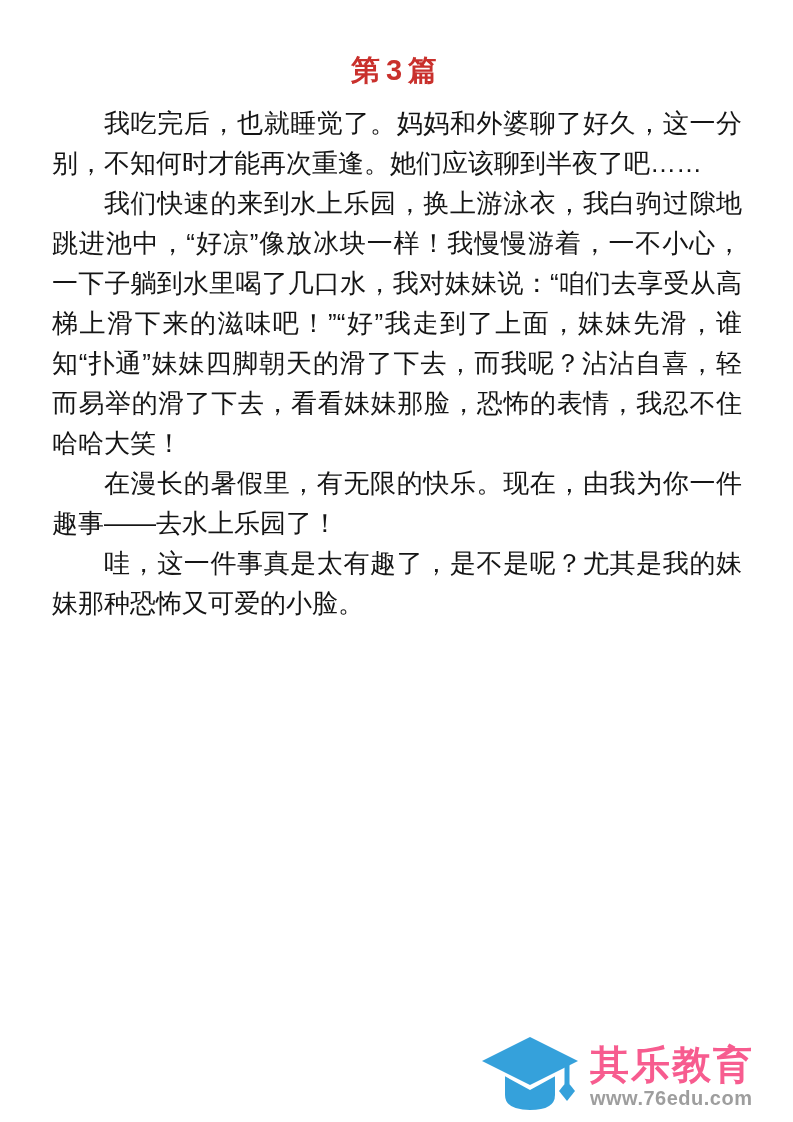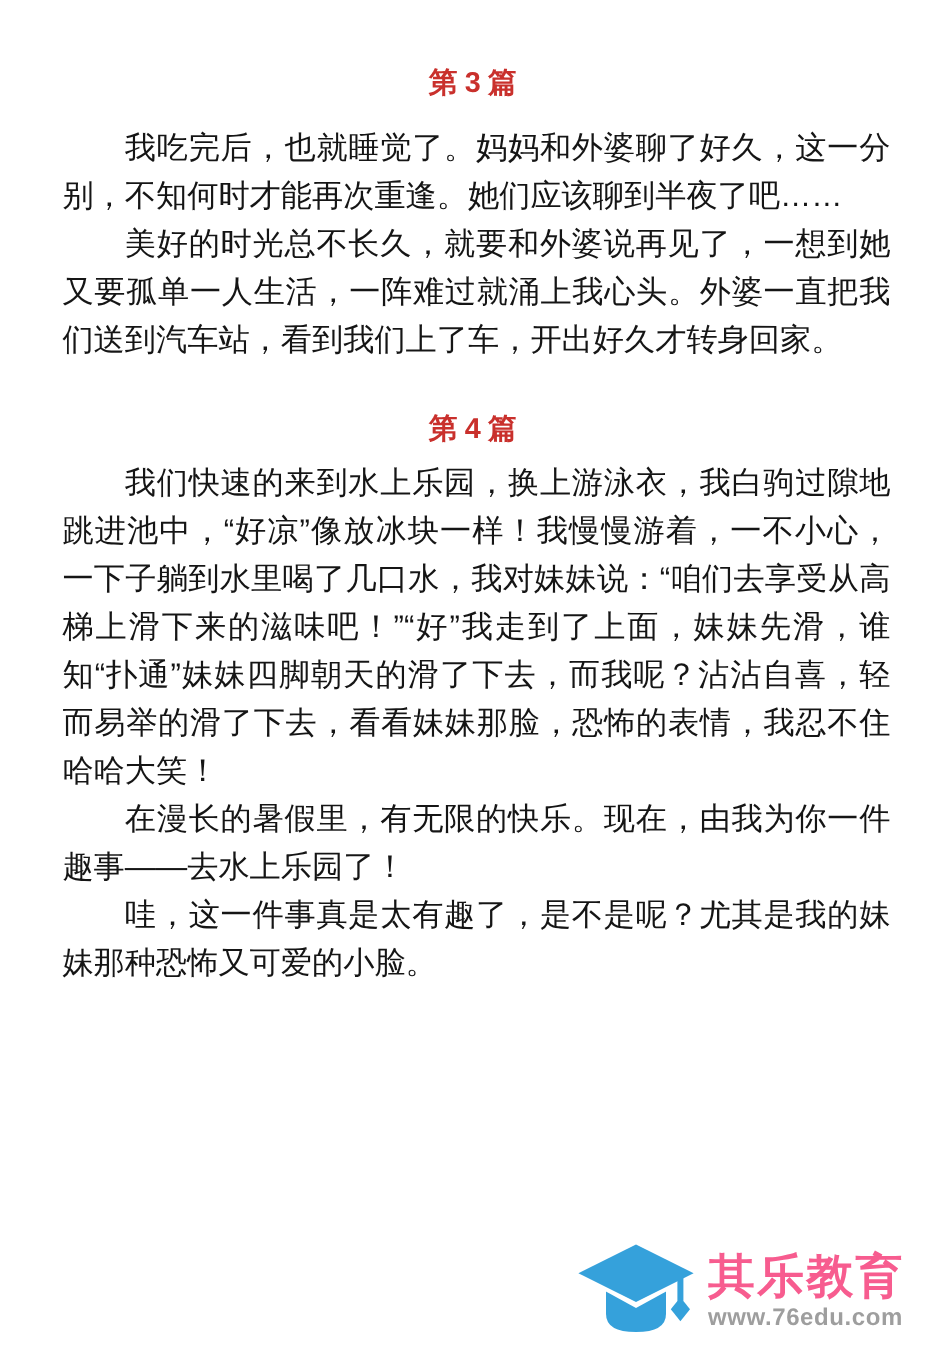--- a/index.html
+++ b/index.html
@@ -17,21 +17,21 @@
     top: 50px;
     width: 690px;
     color: #151515;
     font-size: 26px;
     line-height: 40px;
     text-align: justify;
   }
   .sec-title {
     margin: 0 0 13px 0;
     color: #C9302C;
-    font-size: 24px;
+    font-size: 29px;
     font-weight: bold;
     text-align: center;
     letter-spacing: 6px;
     line-height: 40px;
   }
   .sec-title.second {
     margin-top: 35px;
     margin-bottom: 4px;
   }
   .doc p {
@@ -69,23 +69,21 @@
     text-align: left;
     white-space: nowrap;
   }
 </style>
 </head>
 <body>
 
 <div class="doc">
   <h2 class="sec-title">第3篇</h2>
   <p>我吃完后，也就睡觉了。妈妈和外婆聊了好久，这一分别，不知何时才能再次重逢。她们应该聊到半夜了吧……</p>
-  <p>美好的时光总不长久，就要和外婆说再见了，一想到她又要孤单一人生活，一阵难过就涌上我心头。外婆一直把我们送到汽车站，看到我们上了车，开出好久才转身回家。</p>
 
-  <h2 class="sec-title second">第4篇</h2>
   <p>我们快速的来到水上乐园，换上游泳衣，我白驹过隙地跳进池中，“好凉”像放冰块一样！我慢慢游着，一不小心，一下子躺到水里喝了几口水，我对妹妹说：“咱们去享受从高梯上滑下来的滋味吧！”“好”我走到了上面，妹妹先滑，谁知“扑通”妹妹四脚朝天的滑了下去，而我呢？沾沾自喜，轻而易举的滑了下去，看看妹妹那脸，恐怖的表情，我忍不住哈哈大笑！</p>
   <p>在漫长的暑假里，有无限的快乐。现在，由我为你一件趣事——去水上乐园了！</p>
   <p>哇，这一件事真是太有趣了，是不是呢？尤其是我的妹妹那种恐怖又可爱的小脸。</p>
 </div>
 
 <div class="logo">
   <svg class="logo-icon" width="102" height="82" viewBox="0 0 102 82" xmlns="http://www.w3.org/2000/svg">
 
     <path d="M26,34 L76,34 L76,59 Q76,74 51,74 Q26,74 26,59 Z" fill="#35A1DB"></path>
 

